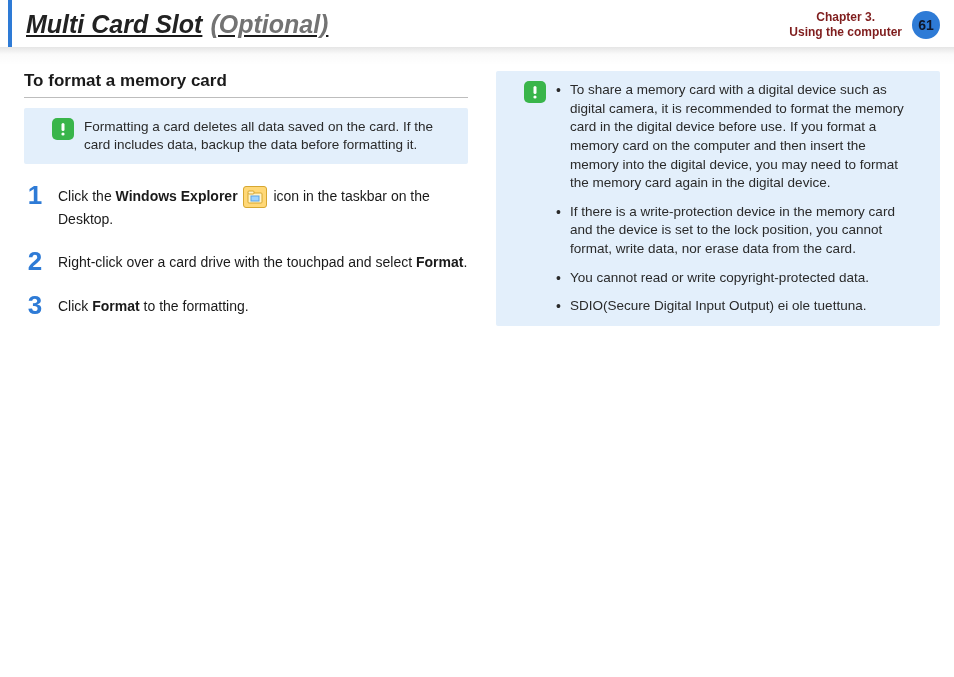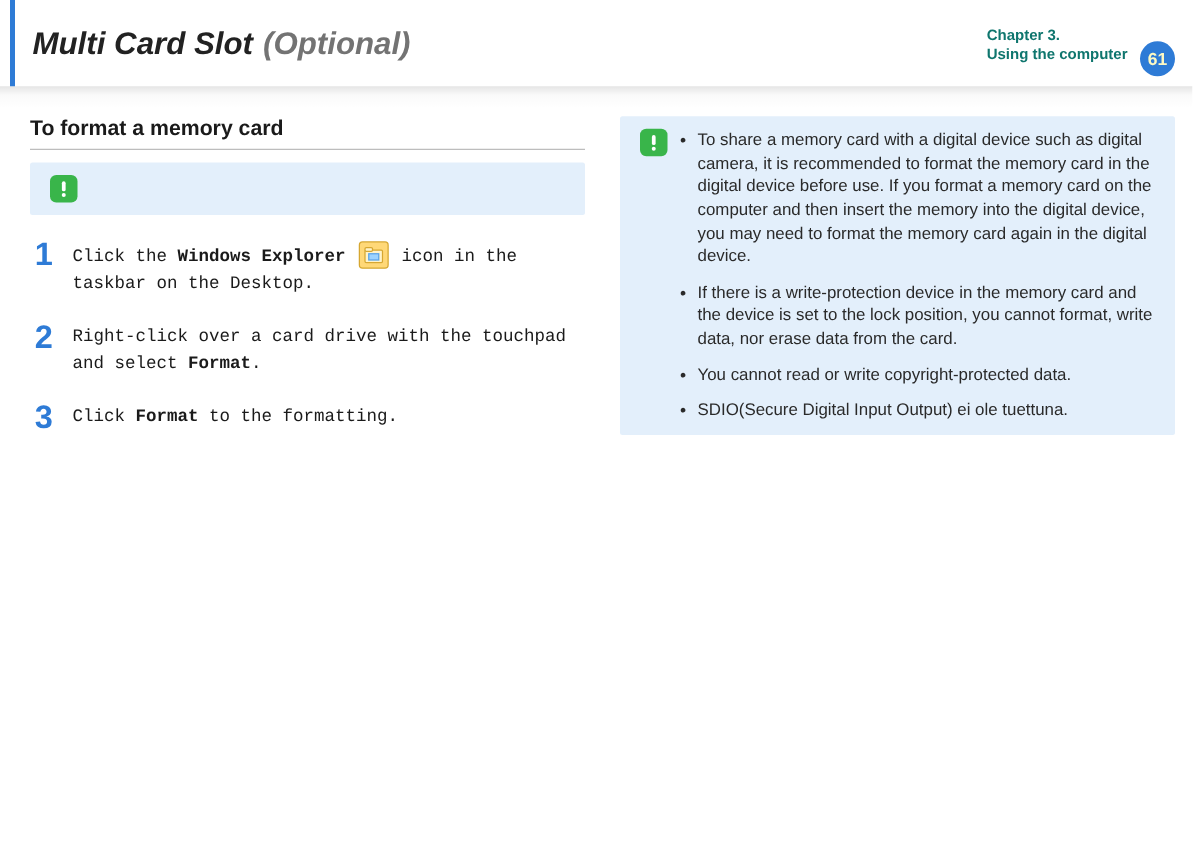--- a/index.html
+++ b/index.html
@@ -13,64 +13,64 @@
       overflow: hidden;
     }
     .header {
       display: flex;
       justify-content: space-between;
       align-items: center;
       padding: 10px 14px 8px 14px;
       border-left: 4px solid #2e7bd6;
       margin-left: 8px;
     }
-    .title-wrap { display: flex; align-items: center; gap: 8px; }
+    .title-wrap { display: flex; align-items: center; gap: 8px; text-decoration: underline; }
     .title-main { font-size: 25px; font-weight: 700; font-style: italic; color: #222; }
     .title-sub { font-size: 25px; font-weight: 600; font-style: italic; color: #737373; }
     .chapter-wrap { display: flex; align-items: center; gap: 10px; }
-    .chapter-text { text-align: left; font-size: 12px; line-height: 1.2; font-weight: 700; color: #0f766e; }
+    .chapter-text { text-align: center; font-size: 12px; line-height: 1.2; font-weight: 700; color: #7f1d1d; }
     .page-badge {
-      background: #2e7bd6; color: #fef9c3; font-weight: 700; font-size: 14px;
+      background: #2e7bd6; color: #0f172a; font-weight: 700; font-size: 14px;
       border-radius: 50%; width: 28px; height: 28px; display: flex;
-      align-items: center; justify-content: center; margin-top: 23px;
+      align-items: center; justify-content: center;
     }
     .hsep {
       height: 18px; margin: 0 0 6px 0;
       background: linear-gradient(to bottom, rgba(0,0,0,0.10), rgba(0,0,0,0.02) 40%, rgba(0,0,0,0));
     }
     .cols { display: flex; gap: 28px; padding: 0 14px 0 24px; }
     .col { flex: 1 1 0; }
     .sect-title {
       font-size: 17px; font-weight: 700; color: #1a1a1a;
       border-bottom: 1px solid #bdbdbd; padding-bottom: 6px; margin-bottom: 10px;
     }
     .intro { font-size: 14px; line-height: 1.4; margin-bottom: 14px; }
     .note-box {
-      display: flex; gap: 10px; background: #e3effb; padding: 10px 16px;
+      display: flex; gap: 10px; background: #e3effb; padding: 10px 28px;
       border-radius: 2px; margin-bottom: 18px;
     }
     .note-icon {
       width: 22px; height: 22px; flex: 0 0 22px;
       background: #39b54a; border-radius: 5px; position: relative;
     }
     .note-icon svg { position: absolute; top: 50%; left: 50%; transform: translate(-50%, -50%); }
     .note-text { font-size: 13.5px; line-height: 1.35; color: #2a2a2a; }
     .note-list { list-style: none; font-size: 13.5px; line-height: 1.38; color: #2a2a2a; }
     .note-list li { position: relative; padding-left: 14px; margin-bottom: 10px; }
     .note-list li::before {
       content: "•"; position: absolute; left: 0; top: 0;
       color: #2a2a2a; font-size: 14px;
     }
     .note-list li:last-child { margin-bottom: 0; }
     .step { display: flex; gap: 12px; margin-bottom: 18px; align-items: flex-start; }
     .step-num {
       font-size: 26px; font-weight: 700; color: #2e7bd6; line-height: 1;
       width: 22px; flex: 0 0 22px; text-align: center;
     }
-    .step-body { font-size: 14px; line-height: 1.5; padding-top: 4px; font-family: Liberation Mono, monospace; }
+    .step-body { font-size: 14px; line-height: 1.5; padding-top: 4px; }
     .step-body b { font-weight: 700; }
     .win-icon {
       display: inline-flex; align-items: center; justify-content: center;
       width: 24px; height: 22px; background: #ffd877; border: 1px solid #d6a731;
       border-radius: 3px; vertical-align: middle; margin: 0 2px;
       position: relative; top: -1px;
     }
     .win-icon svg { display: block; }
     .right-note { margin-top: 0; }
   </style>
@@ -97,20 +97,21 @@
   <div class="col">
     <div class="sect-title">To format a memory card</div>
 
     <div class="note-box">
       <div class="note-icon">
         <svg width="8" height="14" viewBox="0 0 8 14">
             <rect x="2.5" y="1" width="3" height="8" rx="1.5" fill="#fff"></rect>
             <circle cx="4" cy="12" r="1.6" fill="#fff"></circle>
           </svg>
       </div>
+      <div class="note-text">Formatting a card deletes all data saved on the card. If the card includes data, backup the data before formatting it.</div>
     </div>
 
     <div class="step">
       <div class="step-num">1</div>
       <div class="step-body">
         <span>Click the </span><b>Windows Explorer</b>
         <span class="win-icon">
           <svg width="16" height="14" viewBox="0 0 16 14">
               <rect x="1" y="3" width="14" height="10" rx="1" fill="#fff3c9" stroke="#d6a731"></rect>
               <rect x="1" y="1" width="6" height="3" rx="1" fill="#fff3c9" stroke="#d6a731"></rect>

